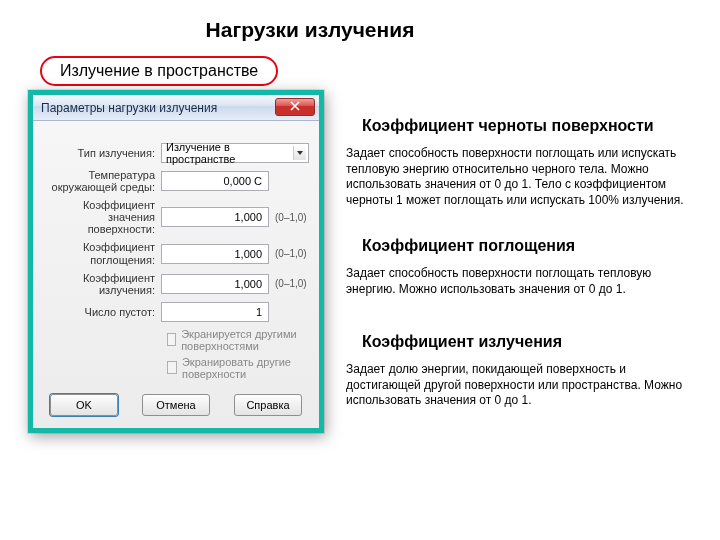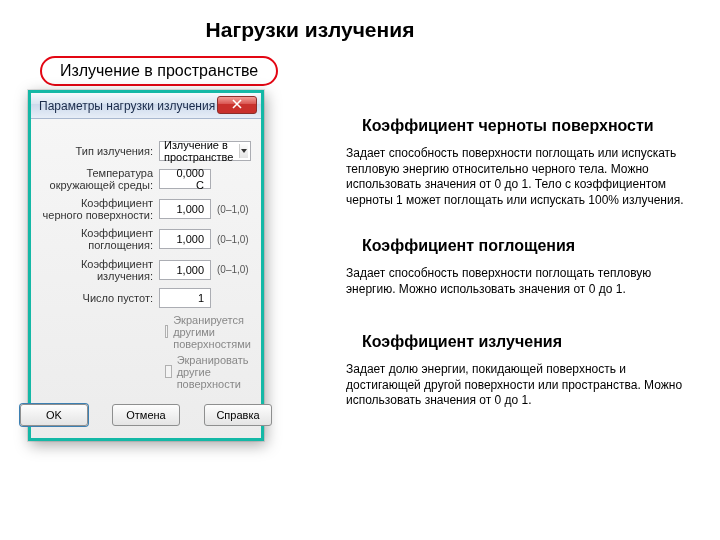--- a/index.html
+++ b/index.html
@@ -28,22 +28,22 @@
     left: 40px;
     border: 2px solid #e30613;
     border-radius: 18px;
     padding: 4px 18px;
     font-size: 16px;
   }
   .dialog {
     position: absolute;
     top: 90px;
     left: 28px;
-    width: 236px;
-    border: 3px solid #14b8a6;
+    width: 296px;
+    border: 5px solid #14b8a6;
     box-shadow: 0 0 0 1px rgba(0,0,0,0.1), 2px 4px 14px rgba(0,0,0,0.35);
     background: #f0f0f0;
     font-size: 11px;
   }
   .titlebar {
     height: 26px;
     background: linear-gradient(#f6f9fd, #d9e4f1 45%, #cddaec 46%, #e7eef7);
     border-bottom: 1px solid #a9b8cf;
     display: flex;
     align-items: center;
@@ -209,21 +209,21 @@
 
     <div class="row">
       <div class="row-label">Температура окружающей среды:</div>
       <div class="row-control">
         <div class="text-input">0,000 C</div>
         <div class="suffix"></div>
       </div>
     </div>
 
     <div class="row">
-      <div class="row-label">Коэффициент черного поверхности:</div>
+      <div class="row-label">Коэффициент значения поверхности:</div>
       <div class="row-control">
         <div class="text-input">1,000</div>
         <div class="suffix">(0–1,0)</div>
       </div>
     </div>
 
     <div class="row">
       <div class="row-label">Коэффициент поглощения:</div>
       <div class="row-control">
         <div class="text-input">1,000</div>

